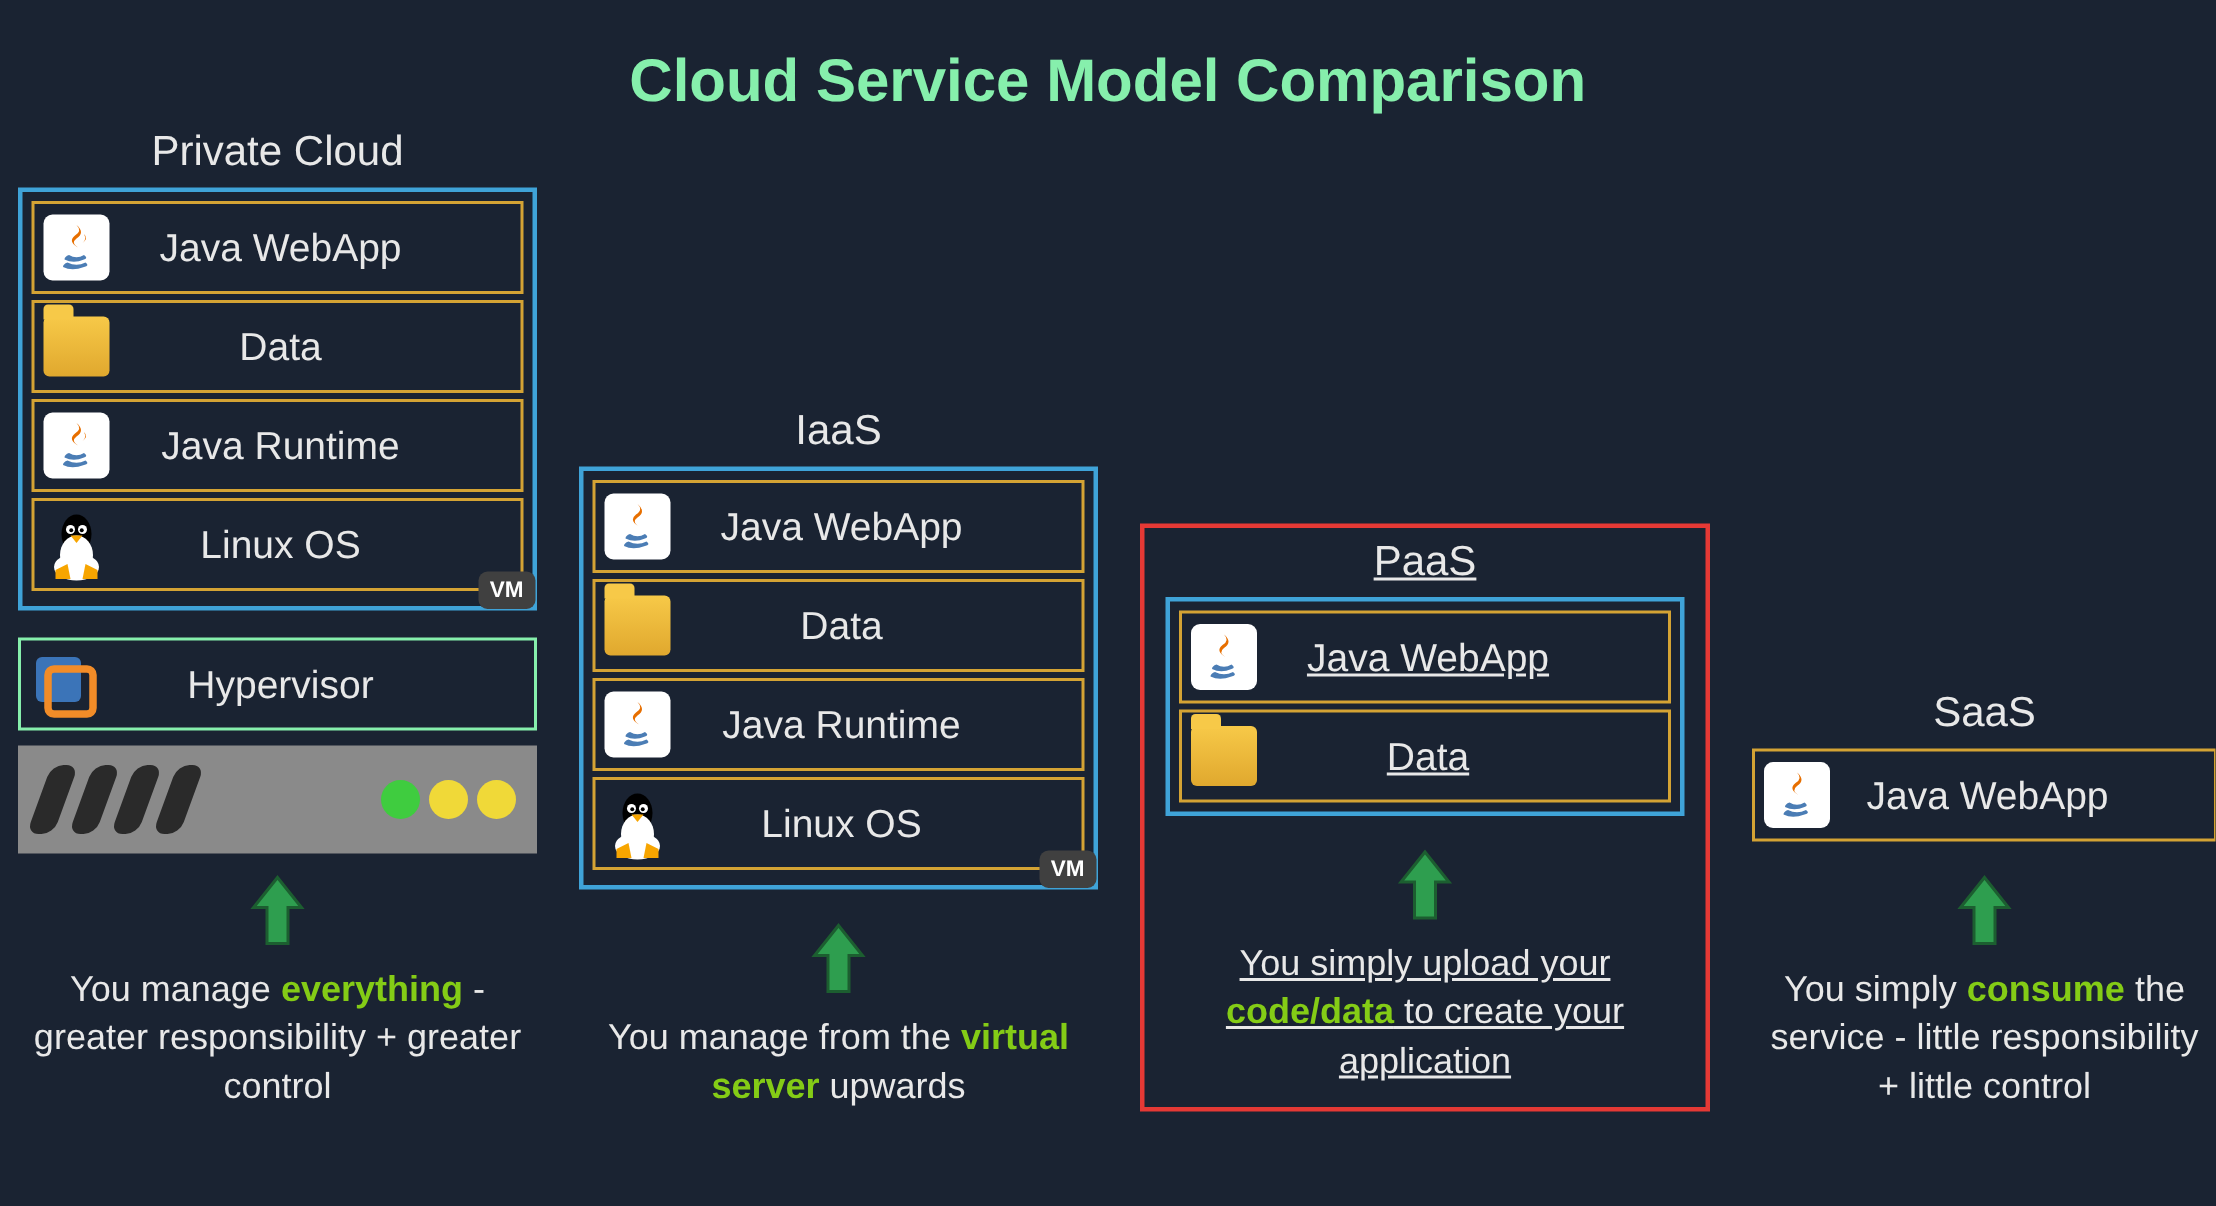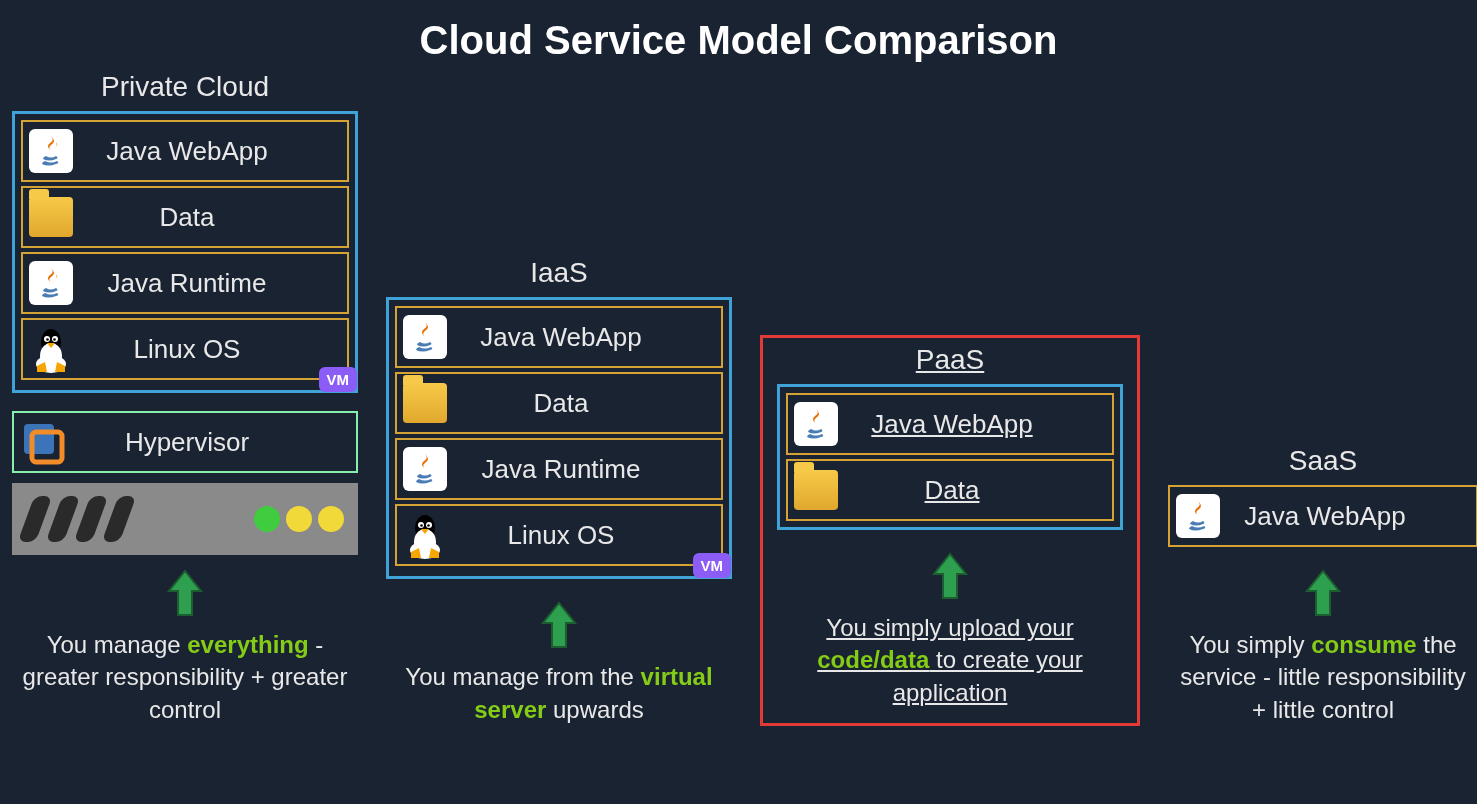--- a/index.html
+++ b/index.html
@@ -9,22 +9,22 @@
     font-family: Arial, Helvetica, sans-serif;
     width: 1477px;
     height: 804px;
     overflow: hidden;
     position: relative;
   }
   .title {
     text-align: center;
     font-size: 40px;
     font-weight: bold;
-    color: #ffffff;
-    padding-top: 18px;
+    color: #86efac;
+    padding-top: 32px;
     padding-bottom: 8px;
   }
   .columns {
     display: flex;
     justify-content: flex-start;
     align-items: flex-end;
     padding: 0 12px;
     gap: 28px;
   }
   .col {
@@ -66,21 +66,21 @@
     flex: 1;
     text-align: center;
     font-size: 26px;
     color: #e8e8e8;
     padding-right: 48px;
   }
   .vm-badge {
     position: absolute;
     bottom: -2px;
     right: -2px;
-    background: #8b5cf6;
+    background: #404040;
     color: #fff;
     font-size: 15px;
     font-weight: bold;
     padding: 4px 8px;
     border-radius: 6px;
   }
   .hypervisor-box {
     border: 2px solid #86efac;
     width: 346px;
     height: 62px;

